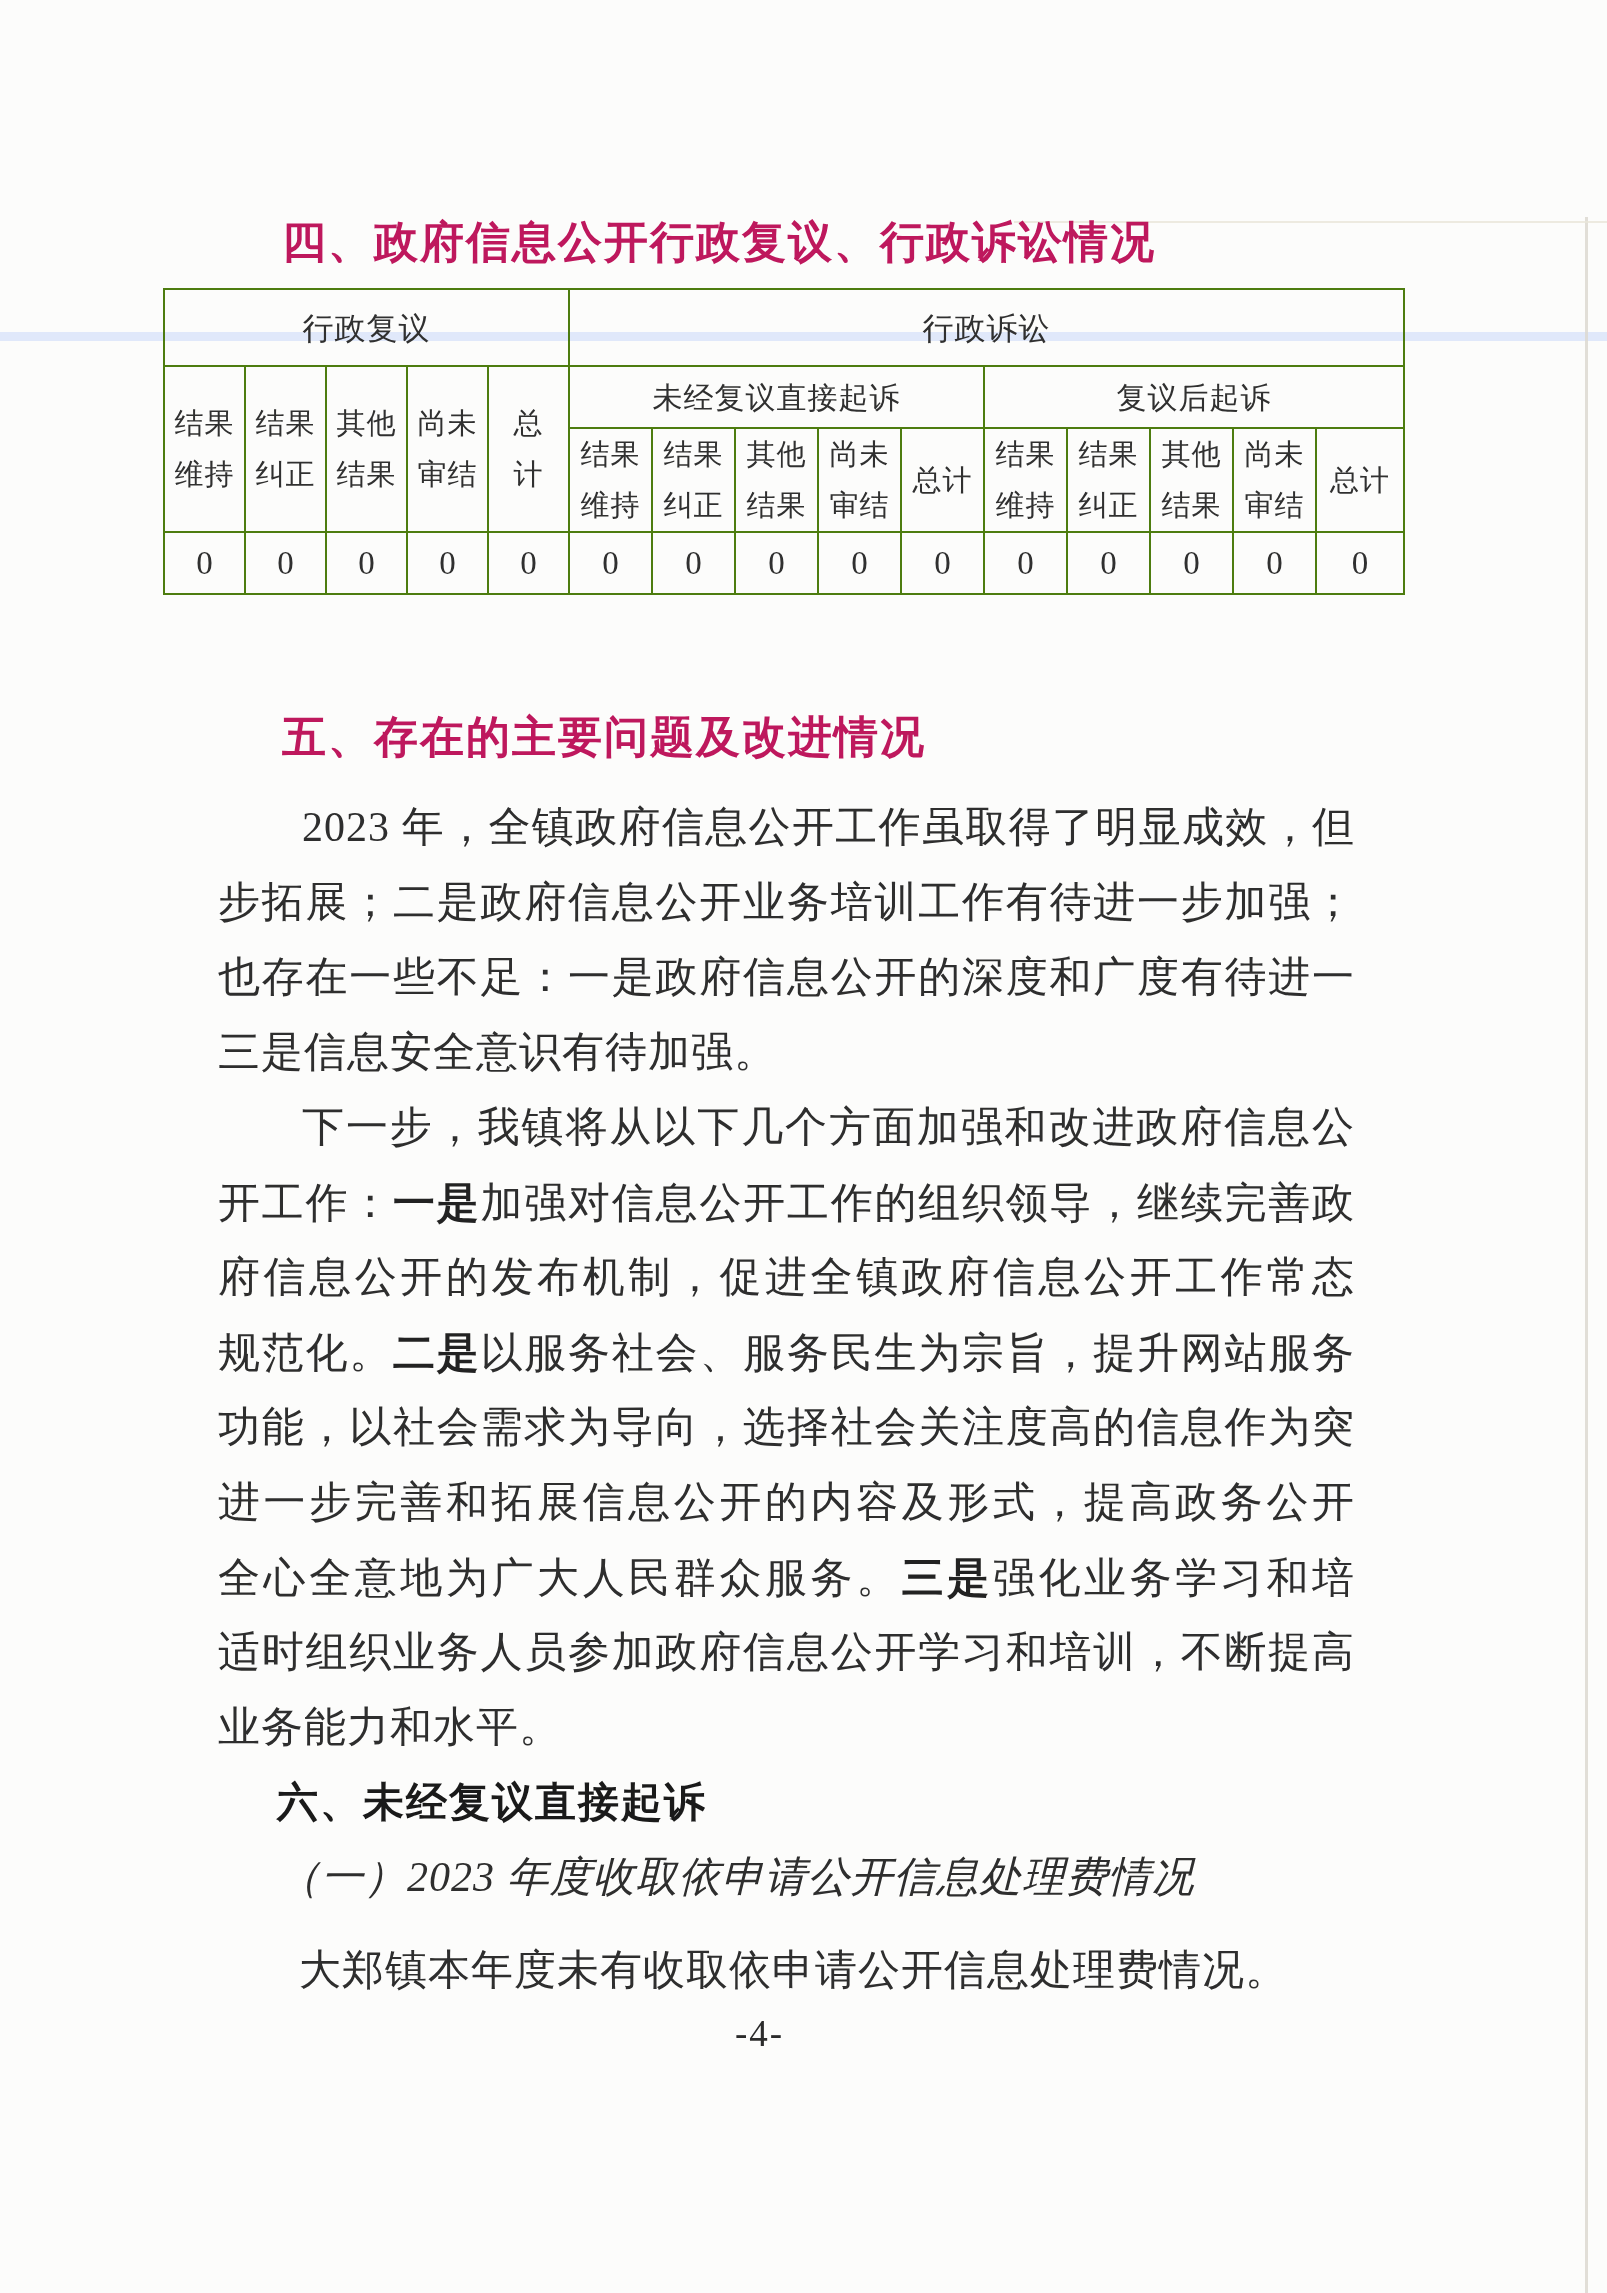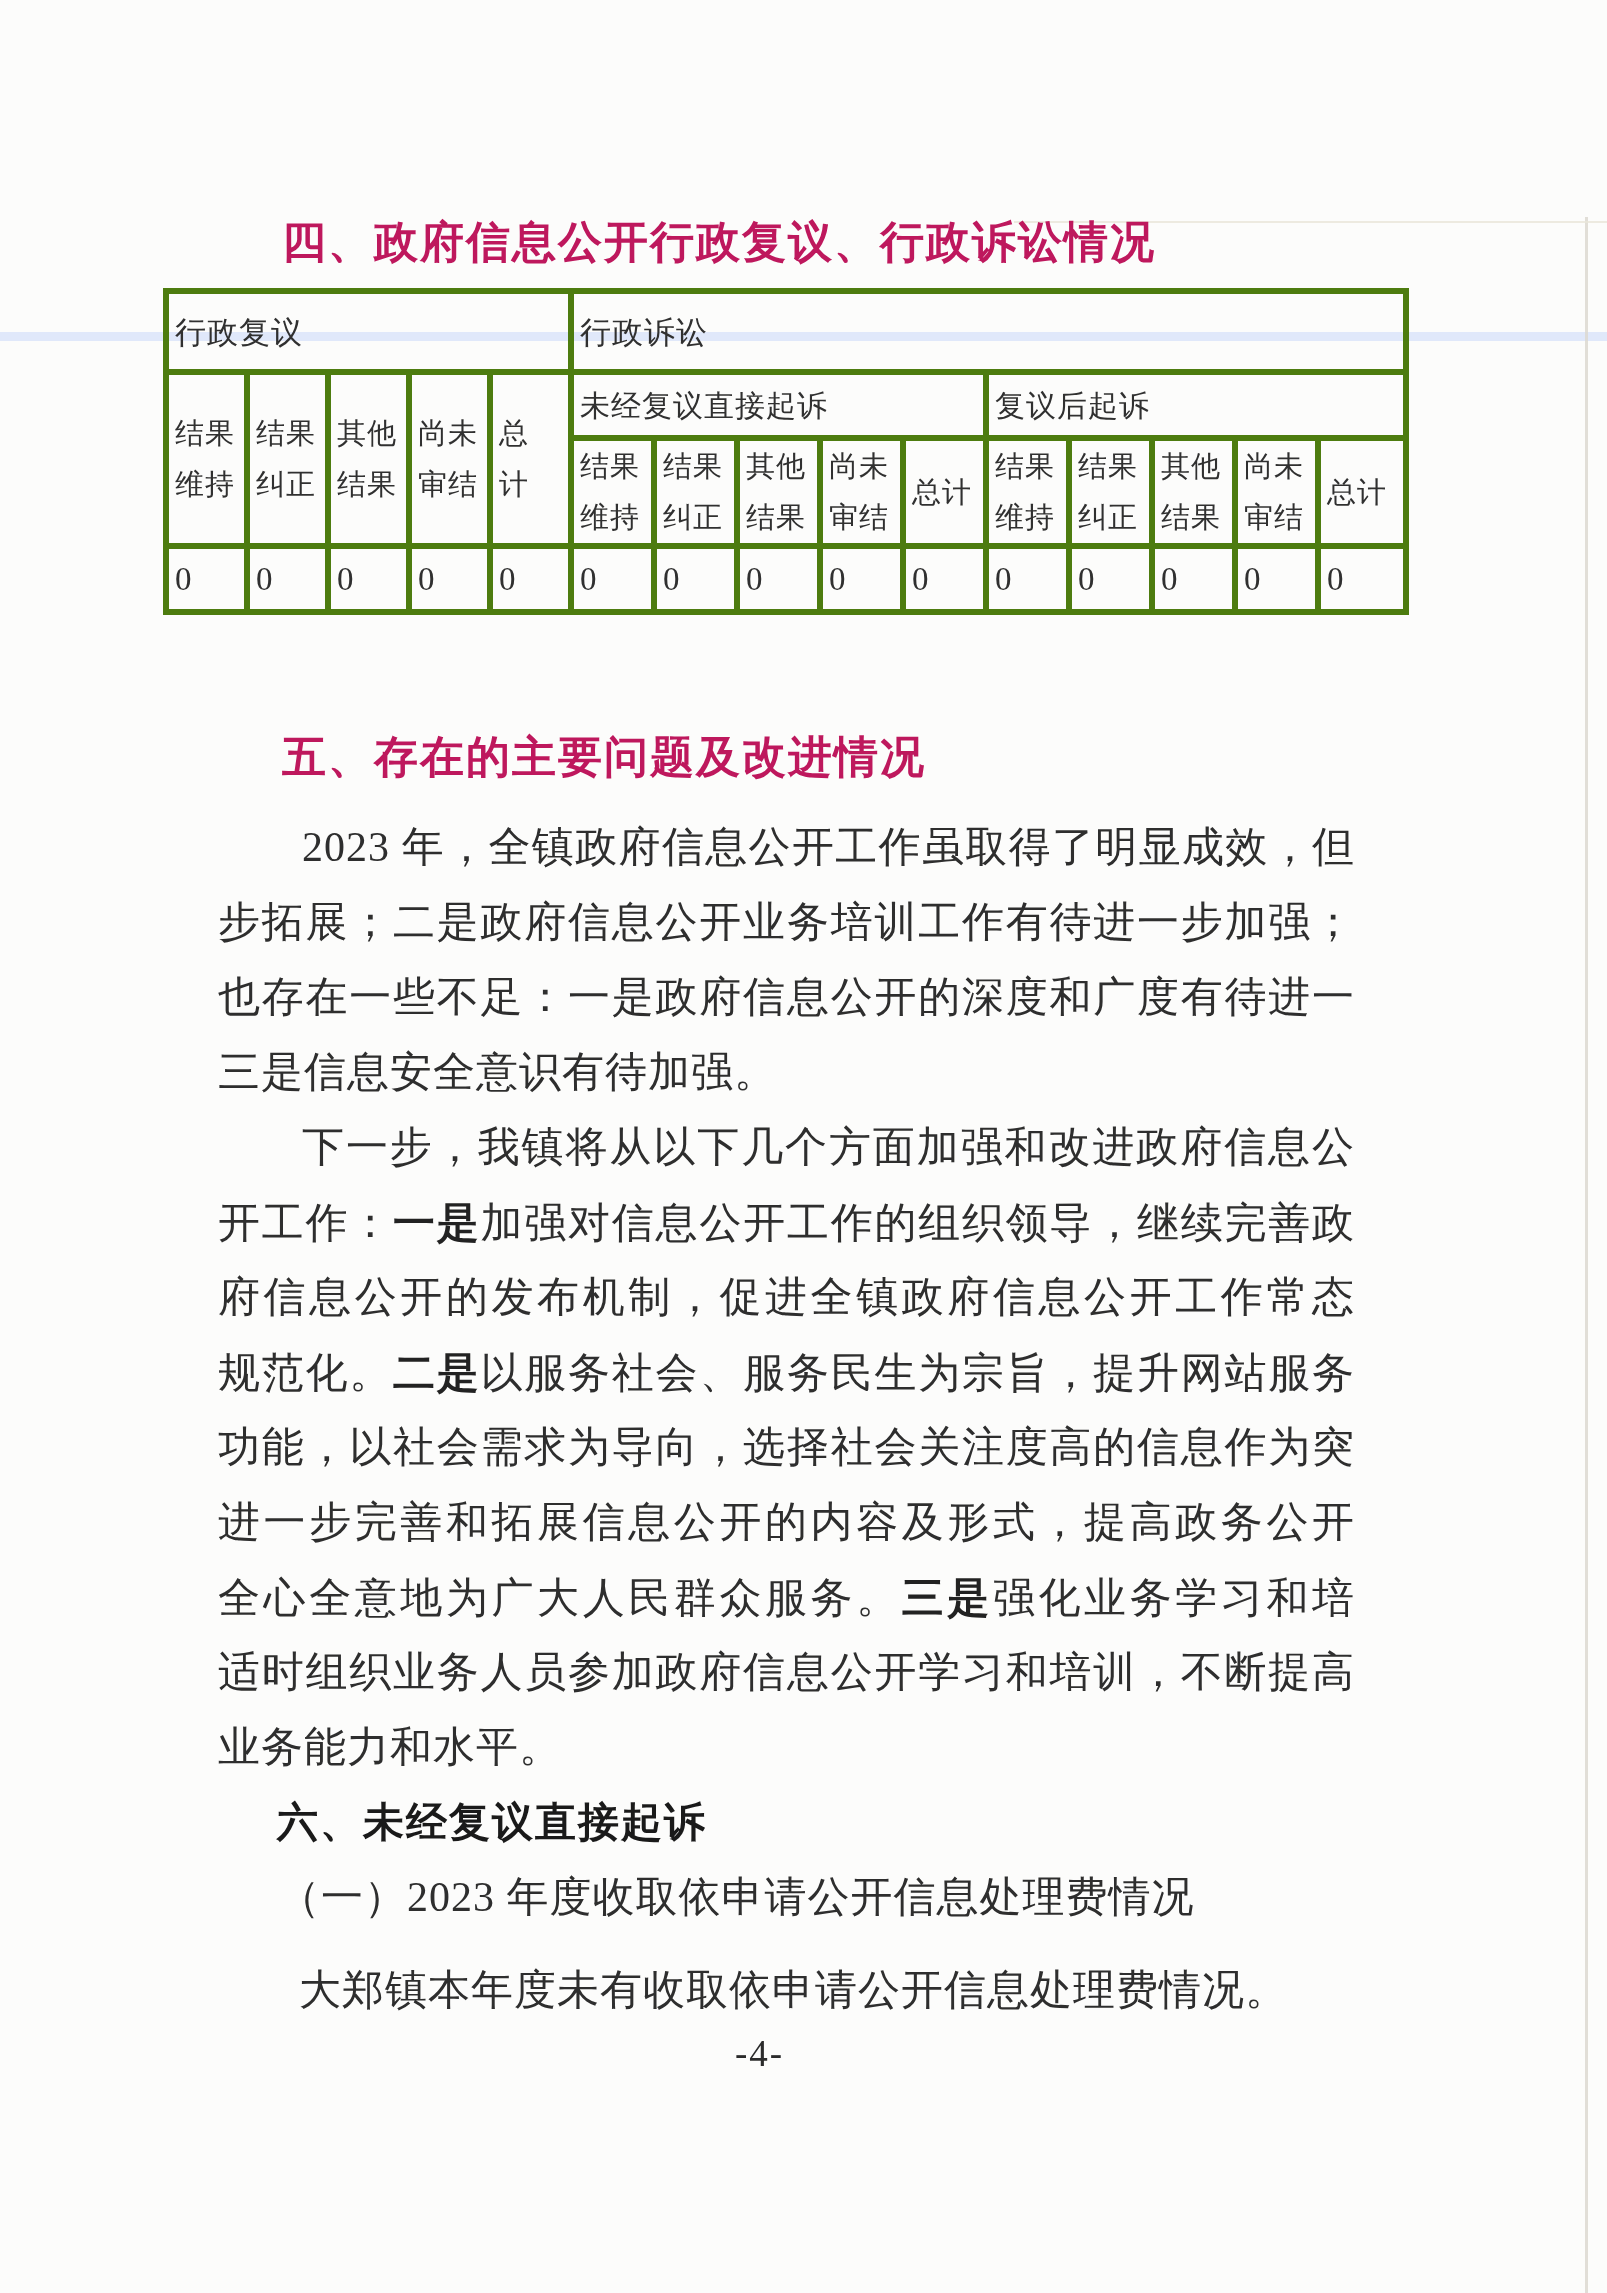--- a/index.html
+++ b/index.html
@@ -36,22 +36,22 @@
   
   table.stats{
     border-collapse:collapse;
     table-layout:fixed;
     width:1236px;
     margin-top:21.5px;
     margin-left:-55px;
     color:#303030;
   }
   table.stats td{
-    border:6px solid #4d7c0f;
-    text-align:left;vertical-align:middle;
+    border:2px solid #4d7c0f;
+    text-align:center;vertical-align:middle;
     padding:0 5.9px;
     font-size:29px;line-height:51px;
     letter-spacing:1px;
     overflow:hidden;
   }
   table.stats td.grp{font-size:31px;height:62px;vertical-align:top;padding-top:13.7px;}
   table.stats td.sub{font-size:30px;height:60px;}
   table.stats td.col{height:101px;}
   table.stats td.val{height:60px;font-size:33px;letter-spacing:0;}
   .vert{display:inline-block;width:1.15em;line-height:51px;}
@@ -69,21 +69,21 @@
   .lines{margin-top:29px;}
   .bodyline b{font-family:"Liberation Sans", sans-serif;font-weight:bold;color:#222;}
 
   .h-six{
     font-family:"Liberation Sans", sans-serif;
     font-weight:bold;color:#1a1a1a;
     font-size:41px;line-height:75px;height:75px;
     letter-spacing:2px;padding-left:59px;margin:0;
   }
   .subline{font-size:42px;line-height:75px;height:75px;letter-spacing:1px;}
-  .sub1{padding-left:60px;}
+  .sub1{padding-left:60px;font-style:italic;}
   .sub2{padding-left:81px;margin-top:17.6px;}
 
   .pagenum{
     margin-top:5.9px;
     text-align:center;
     transform:translateX(-27px);
     font-size:37px;line-height:39px;color:#2b2b2b;
     letter-spacing:2px;
   }
 </style>

